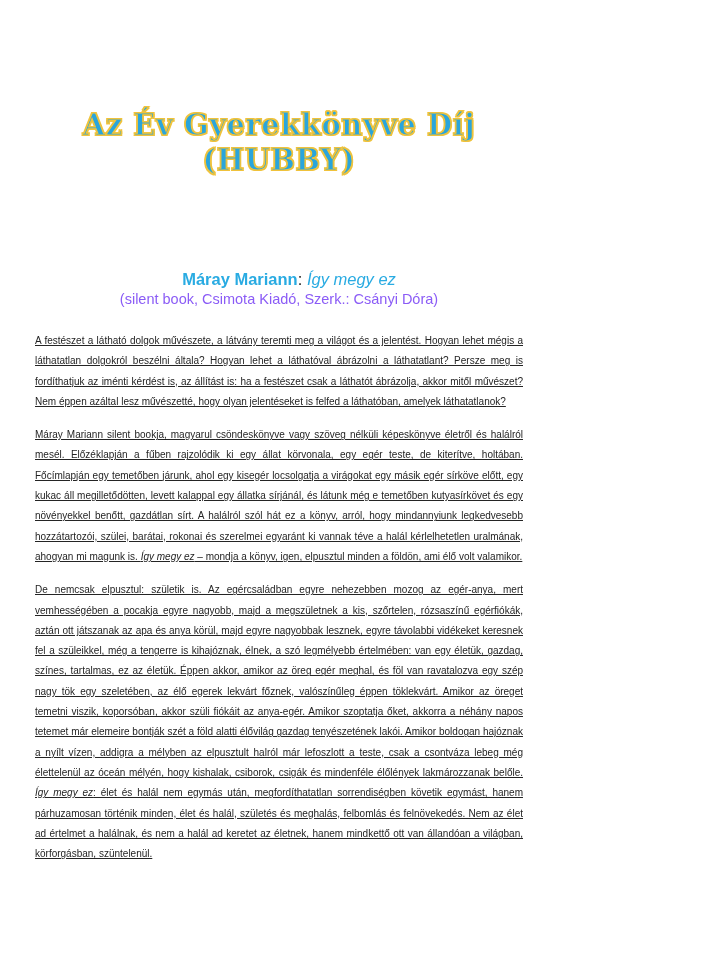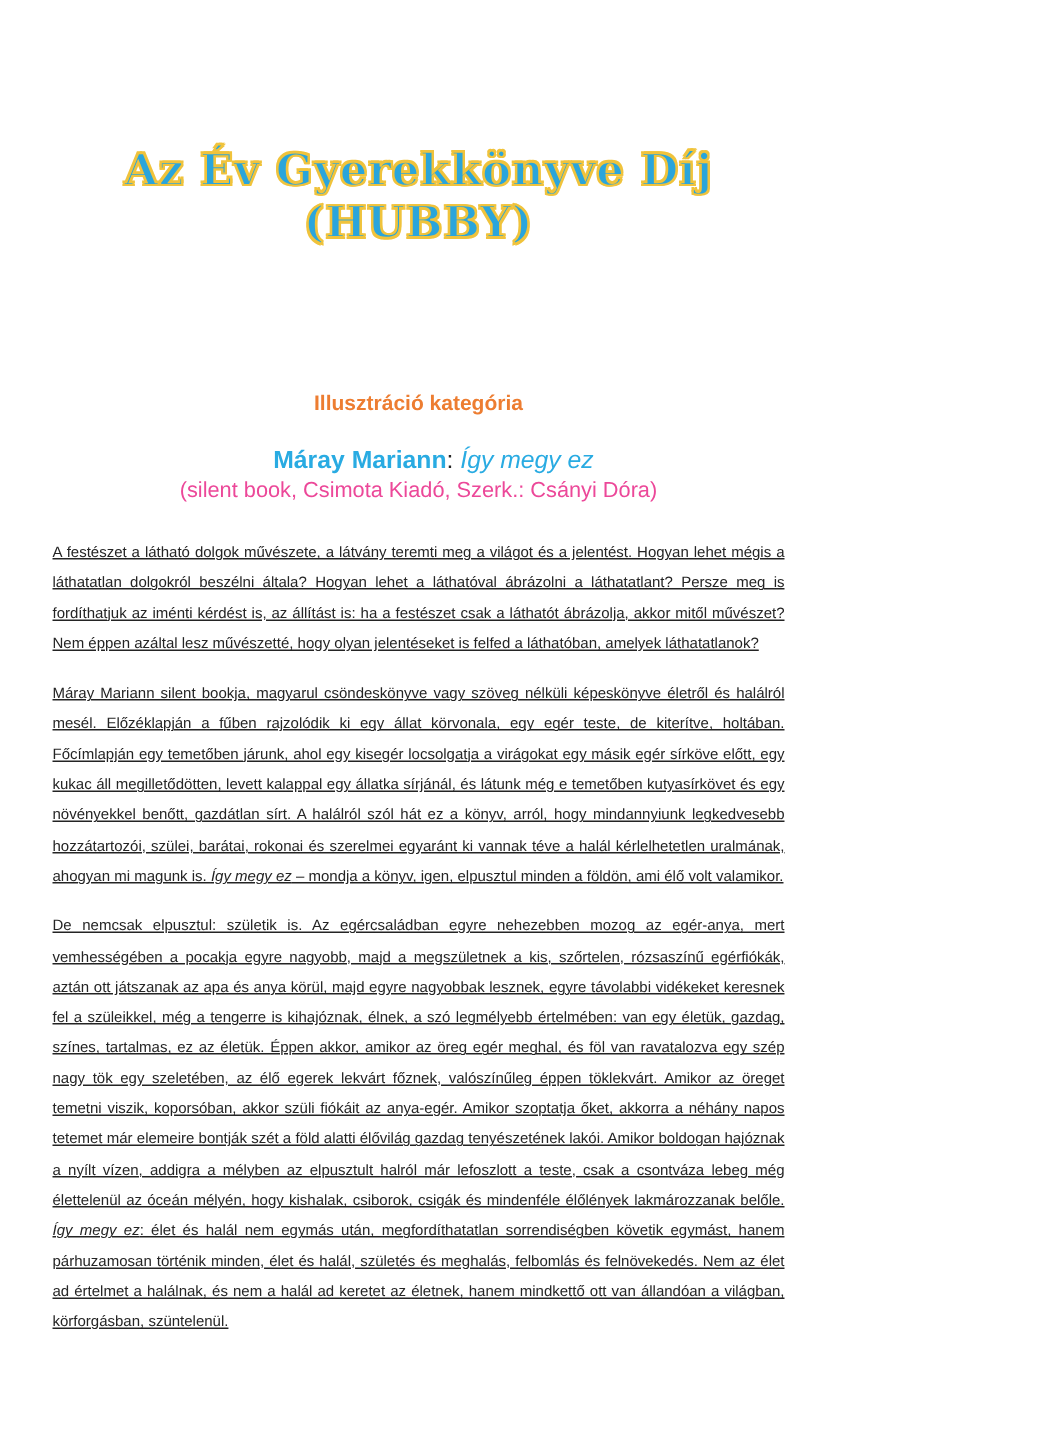--- a/index.html
+++ b/index.html
@@ -6,21 +6,21 @@
     margin: 0;
     padding: 0;
     background: #ffffff;
   }
   .page {
     position: relative;
     width: 558px;
     height: 965px;
     background: #ffffff;
     box-sizing: border-box;
-    padding: 26px 35px 0 35px;
+    padding: 38px 35px 0 35px;
     overflow: hidden;
     font-family: "Liberation Sans", sans-serif;
   }
   .doc-title {
     margin: 0 0 10px 0;
     text-align: center;
     font-family: "DejaVu Serif", serif;
     font-weight: bold;
     font-size: 29px;
     line-height: 35px;
@@ -46,21 +46,21 @@
     font-size: 16.5px;
     color: #29abe2;
   }
   .book-heading .author { font-weight: bold; margin-left: 20px; }
   .book-heading .colon { color: #262626; font-weight: normal; }
   .book-heading .book-title { font-style: italic; }
   .book-details {
     margin: 2px 0 0 0;
     text-align: center;
     font-size: 14.5px;
-    color: #ec4899;
+    color: #8b5cf6;
   }
   .body-text {
     margin-top: 24px;
     color: #242424;
   }
   .body-text p {
     margin: 0 0 13px 0;
     font-size: 10px;
     line-height: 20.3px;
     text-align: justify;
@@ -71,21 +71,20 @@
 </style>
 </head>
 <body>
 
 <div class="page">
 
   <h1 class="doc-title">
     <span class="line">Az Év Gyerekkönyve Díj  (HUBBY)</span>
   </h1>
 
-  <p class="category">Illusztráció kategória</p>
 
   <p class="book-heading"><span class="author">Máray Mariann</span><span class="colon">: </span><span class="book-title">Így megy ez</span></p>
 
   <p class="book-details">(silent book, Csimota Kiadó, Szerk.: Csányi Dóra)</p>
 
   <div class="body-text">
     <p><span>A festészet a látható dolgok művészete, a látvány teremti meg a világot és a jelentést. Hogyan lehet mégis a láthatatlan dolgokról beszélni általa? Hogyan lehet a láthatóval ábrázolni a láthatatlant? Persze meg is fordíthatjuk az iménti kérdést is, az állítást is: ha a festészet csak a láthatót ábrázolja, akkor mitől művészet? Nem éppen azáltal lesz művészetté, hogy olyan jelentéseket is felfed a láthatóban, amelyek láthatatlanok?</span></p>
     <p><span>Máray Mariann silent bookja, magyarul csöndeskönyve vagy szöveg nélküli képeskönyve életről és halálról mesél. Előzéklapján a fűben rajzolódik ki egy állat körvonala, egy egér teste, de kiterítve, holtában. Főcímlapján egy temetőben járunk, ahol egy kisegér locsolgatja a virágokat egy másik egér sírköve előtt, egy kukac áll megilletődötten, levett kalappal egy állatka sírjánál, és látunk még e temetőben kutyasírkövet és egy növényekkel benőtt, gazdátlan sírt. A halálról szól hát ez a könyv, arról, hogy mindannyiunk legkedvesebb hozzátartozói, szülei, barátai, rokonai és szerelmei egyaránt ki vannak téve a halál kérlelhetetlen uralmának, ahogyan mi magunk is. </span><span class="seg-italic">Így megy ez</span><span> – mondja a könyv, igen, elpusztul minden a földön, ami élő volt valamikor.</span></p>
     <p><span>De nemcsak elpusztul: születik is. Az egércsaládban egyre nehezebben mozog az egér-anya, mert vemhességében a pocakja egyre nagyobb, majd a megszületnek a kis, szőrtelen, rózsaszínű egérfiókák, aztán ott játszanak az apa és anya körül, majd egyre nagyobbak lesznek, egyre távolabbi vidékeket keresnek fel a szüleikkel, még a tengerre is kihajóznak, élnek, a szó legmélyebb értelmében: van egy életük, gazdag, színes, tartalmas, ez az életük. Éppen akkor, amikor az öreg egér meghal, és föl van ravatalozva egy szép nagy tök egy szeletében, az élő egerek lekvárt főznek, valószínűleg éppen töklekvárt. Amikor az öreget temetni viszik, koporsóban, akkor szüli fiókáit az anya-egér. Amikor szoptatja őket, akkorra a néhány napos tetemet már elemeire bontják szét a föld alatti élővilág gazdag tenyészetének lakói. Amikor boldogan hajóznak a nyílt vízen, addigra a mélyben az elpusztult halról már lefoszlott a teste, csak a csontváza lebeg még élettelenül az óceán mélyén, hogy kishalak, csiborok, csigák és mindenféle élőlények lakmározzanak belőle. </span><span class="seg-italic">Így megy ez</span><span>: élet és halál nem egymás után, megfordíthatatlan sorrendiségben követik egymást, hanem párhuzamosan történik minden, élet és halál, születés és meghalás, felbomlás és felnövekedés. Nem az élet ad értelmet a halálnak, és nem a halál ad keretet az életnek, hanem mindkettő ott van állandóan a világban, körforgásban, szüntelenül.</span></p>
 

